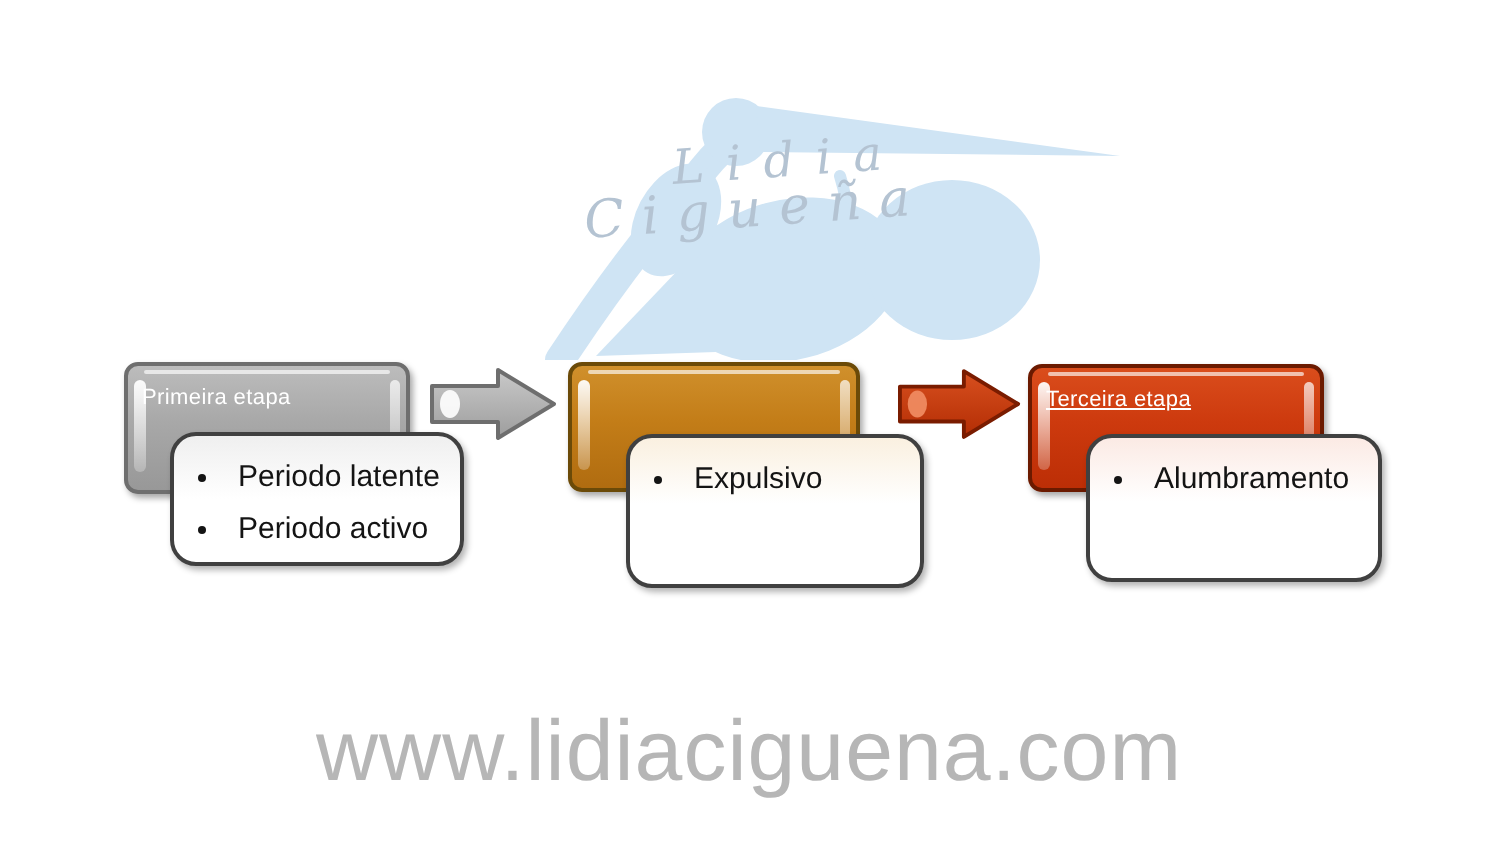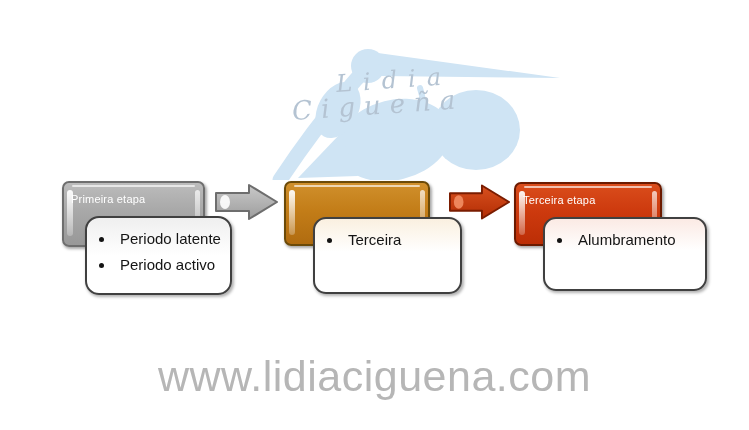--- a/index.html
+++ b/index.html
@@ -24,40 +24,40 @@
     padding:10px 0 0 7px;box-shadow:1.5px 2px 3px rgba(0,0,0,.35);
   }
   .hdr1{left:62px;top:181px;width:143px;height:66px;
         background:linear-gradient(180deg,#bcbcbc 0%,#a8a8a8 45%,#989898 100%);
         border-color:#6e6e6e;}
   .hdr2{left:284px;top:181px;width:146px;height:65px;
         background:linear-gradient(180deg,#d0902c 0%,#c37d18 45%,#b06c10 100%);
         border-color:#6b4a08;}
   .hdr3{left:514px;top:182px;width:148px;height:64px;
         background:linear-gradient(180deg,#da4d1c 0%,#cd3a0e 45%,#bc2e06 100%);
-        border-color:#6b1a00;}
+        border-color:#6b1a00;text-decoration:underline;}
   
   .gl,.gr{position:absolute;width:6px;top:7px;bottom:9px;border-radius:4px;
         background:linear-gradient(180deg,rgba(255,255,255,.95),rgba(255,255,255,.25));}
   .gl{left:3px;}
   .gr{right:3px;width:5px;opacity:.75;}
   .gt{position:absolute;left:8px;right:8px;top:2px;height:2px;border-radius:2px;
         background:rgba(255,255,255,.65);}
 
   
   .box{
     position:absolute;border:2px solid #404040;border-radius:13px;box-sizing:border-box;
     box-shadow:1.5px 2px 3px rgba(0,0,0,.3);
     font-size:15px;color:#141414;padding:8px 6px 0 12px;
   }
-  .box1{left:85px;top:216px;width:147px;height:79px;
-        background:linear-gradient(180deg,#efefef 0%,#ffffff 50%);border-radius:14px;}
+  .box1{left:85px;top:216px;width:147px;height:67px;
+        background:linear-gradient(180deg,#efefef 0%,#ffffff 50%);}
   .box2{left:313px;top:217px;width:149px;height:77px;
         background:linear-gradient(180deg,#faf0e0 0%,#ffffff 45%);}
-  .box3{left:543px;top:217px;width:164px;height:74px;
+  .box3{left:543px;top:217px;width:148px;height:74px;
         background:linear-gradient(180deg,#fbeae4 0%,#ffffff 45%);}
   .box ul{list-style:disc inside;margin:0;padding:0;}
   .box li{line-height:26px;}
 
   
   .arrow{position:absolute;}
   .arrow1{left:214px;top:183px;width:66px;height:38px;}
   .arrow2{left:449px;top:183px;width:62px;height:38px;}
 
   
@@ -110,21 +110,21 @@
     <ellipse cx="10" cy="19" rx="5" ry="7" fill="#ffffff" opacity="0.9"></ellipse>
   </svg>
 
   <div class="hdr hdr2">
     <div class="gl"></div>
     <div class="gr"></div>
     <div class="gt"></div>
   </div>
   <div class="box box2">
     <ul>
-      <li>Terceira</li>
+      <li>Expulsivo</li>
     </ul>
   </div>
 
   <svg class="arrow arrow2" viewBox="0 0 64 38" aria-hidden="true">
     <defs>
       <linearGradient id="ag2" x1="0" y1="0" x2="0" y2="1">
         <stop offset="0" stop-color="#d8501f"></stop>
           <stop offset="1" stop-color="#b32d04"></stop>
       </linearGradient>
     </defs>

